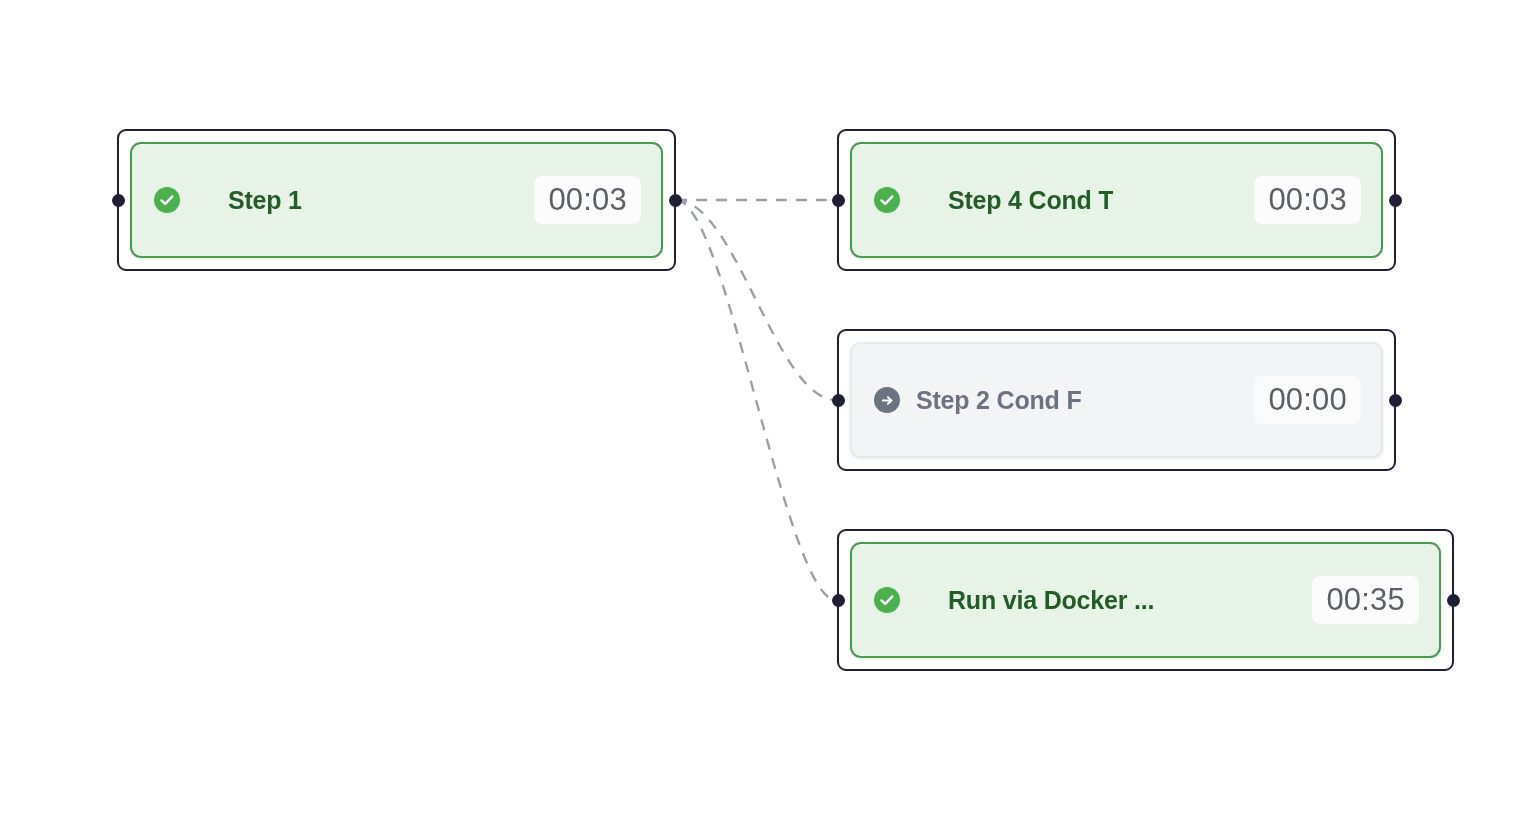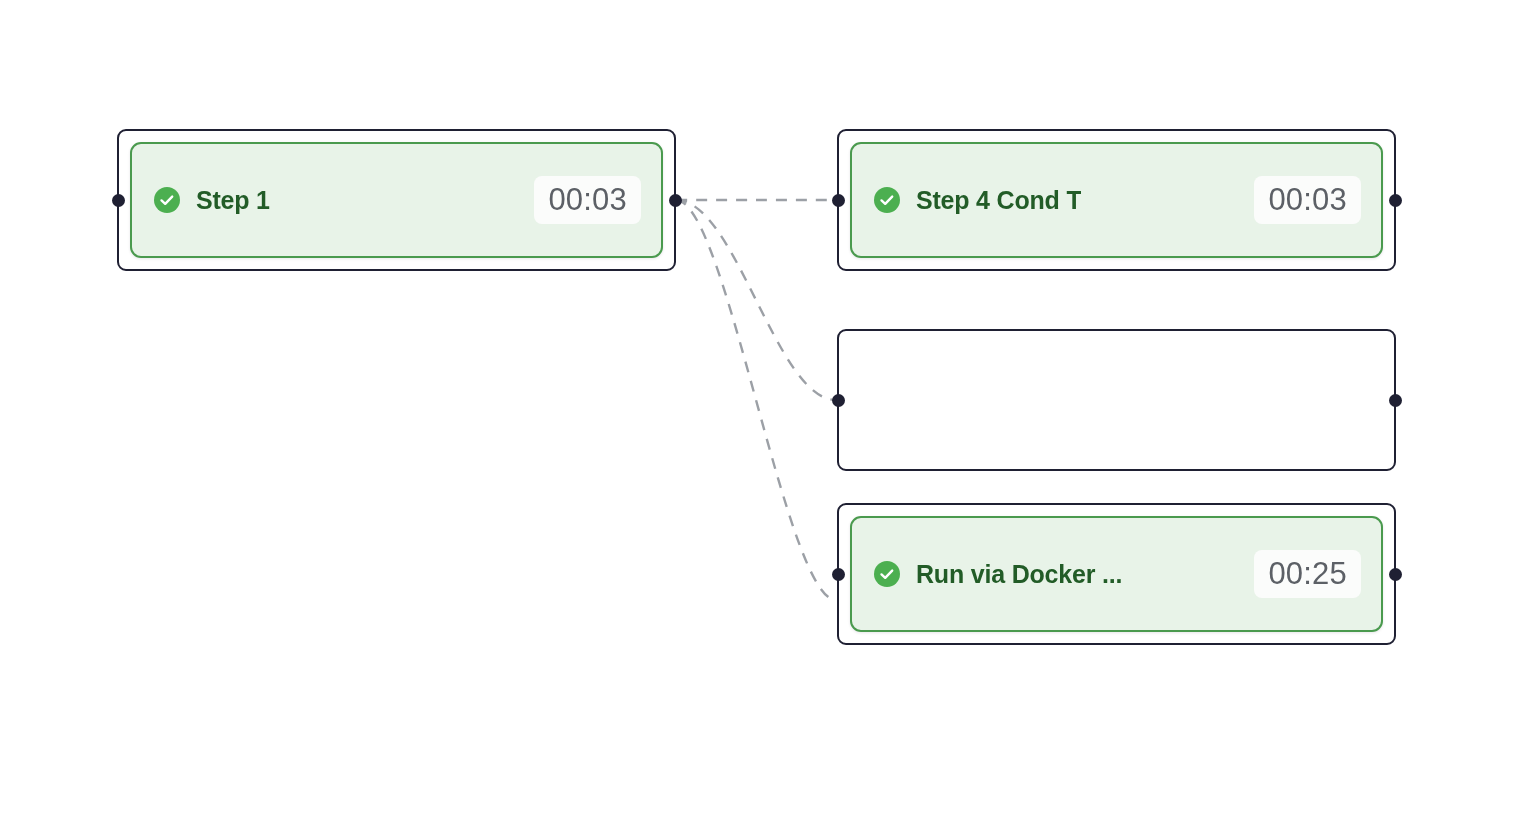--- a/index.html
+++ b/index.html
@@ -47,20 +47,21 @@
     height: 100%;
     border-radius: 11px;
     display: flex;
     align-items: center;
     padding: 0 20px 0 22px;
     box-shadow: 0 1px 3px rgba(16, 24, 40, 0.10);
   }
   .card.state-success {
     background: #e8f3e8;
     border: 2px solid #4a9a4e;
+    gap: 32px;
   }
   .card.state-idle {
     background: #f3f4f6;
     border: 2px solid #e7e8eb;
   }
 
   
   .status-icon {
     flex: 0 0 auto;
     width: 26px;
@@ -147,30 +148,41 @@
           </svg>
         </span>
         <span class="node-label">Step 4 Cond T</span>
         <span class="spacer"></span>
         <span class="duration-badge">00:03</span>
       </div>
       <span class="handle left"></span>
       <span class="handle right"></span>
     </div>
     <div class="node" style="left: 837px; top: 329px; width: 559px; height: 142px;">
+      <div class="card state-idle">
+        <span class="status-icon idle">
+          <svg width="15" height="15" viewBox="0 0 16 16" aria-hidden="true">
+            <path d="M3 8 H12" fill="none" stroke="#ffffff" stroke-width="2.1" stroke-linecap="round"></path>
+            <path d="M8.4 4.4 L12.2 8 L8.4 11.6" fill="none" stroke="#ffffff" stroke-width="2.1" stroke-linecap="round" stroke-linejoin="round"></path>
+          </svg>
+        </span>
+        <span class="node-label">Step 2 Cond F</span>
+        <span class="spacer"></span>
+        <span class="duration-badge">00:00</span>
+      </div>
       <span class="handle left"></span>
       <span class="handle right"></span>
     </div>
-    <div class="node" style="left: 837px; top: 503px; width: 559px; height: 142px;">
+    <div class="node" style="left: 837px; top: 529px; width: 617px; height: 142px;">
       <div class="card state-success">
         <span class="status-icon success">
           <svg width="16" height="16" viewBox="0 0 16 16" aria-hidden="true">
             <path d="M2.5 8.4 L6.2 11.8 L13.2 4.6" fill="none" stroke="#ffffff" stroke-width="2.4" stroke-linecap="round" stroke-linejoin="round"></path>
           </svg>
         </span>
         <span class="node-label">Run via Docker ...</span>
         <span class="spacer"></span>
-        <span class="duration-badge">00:25</span>
+        <span class="duration-badge">00:35</span>
       </div>
       <span class="handle left"></span>
       <span class="handle right"></span>
     </div>
   </div>
 
 </body></html>

